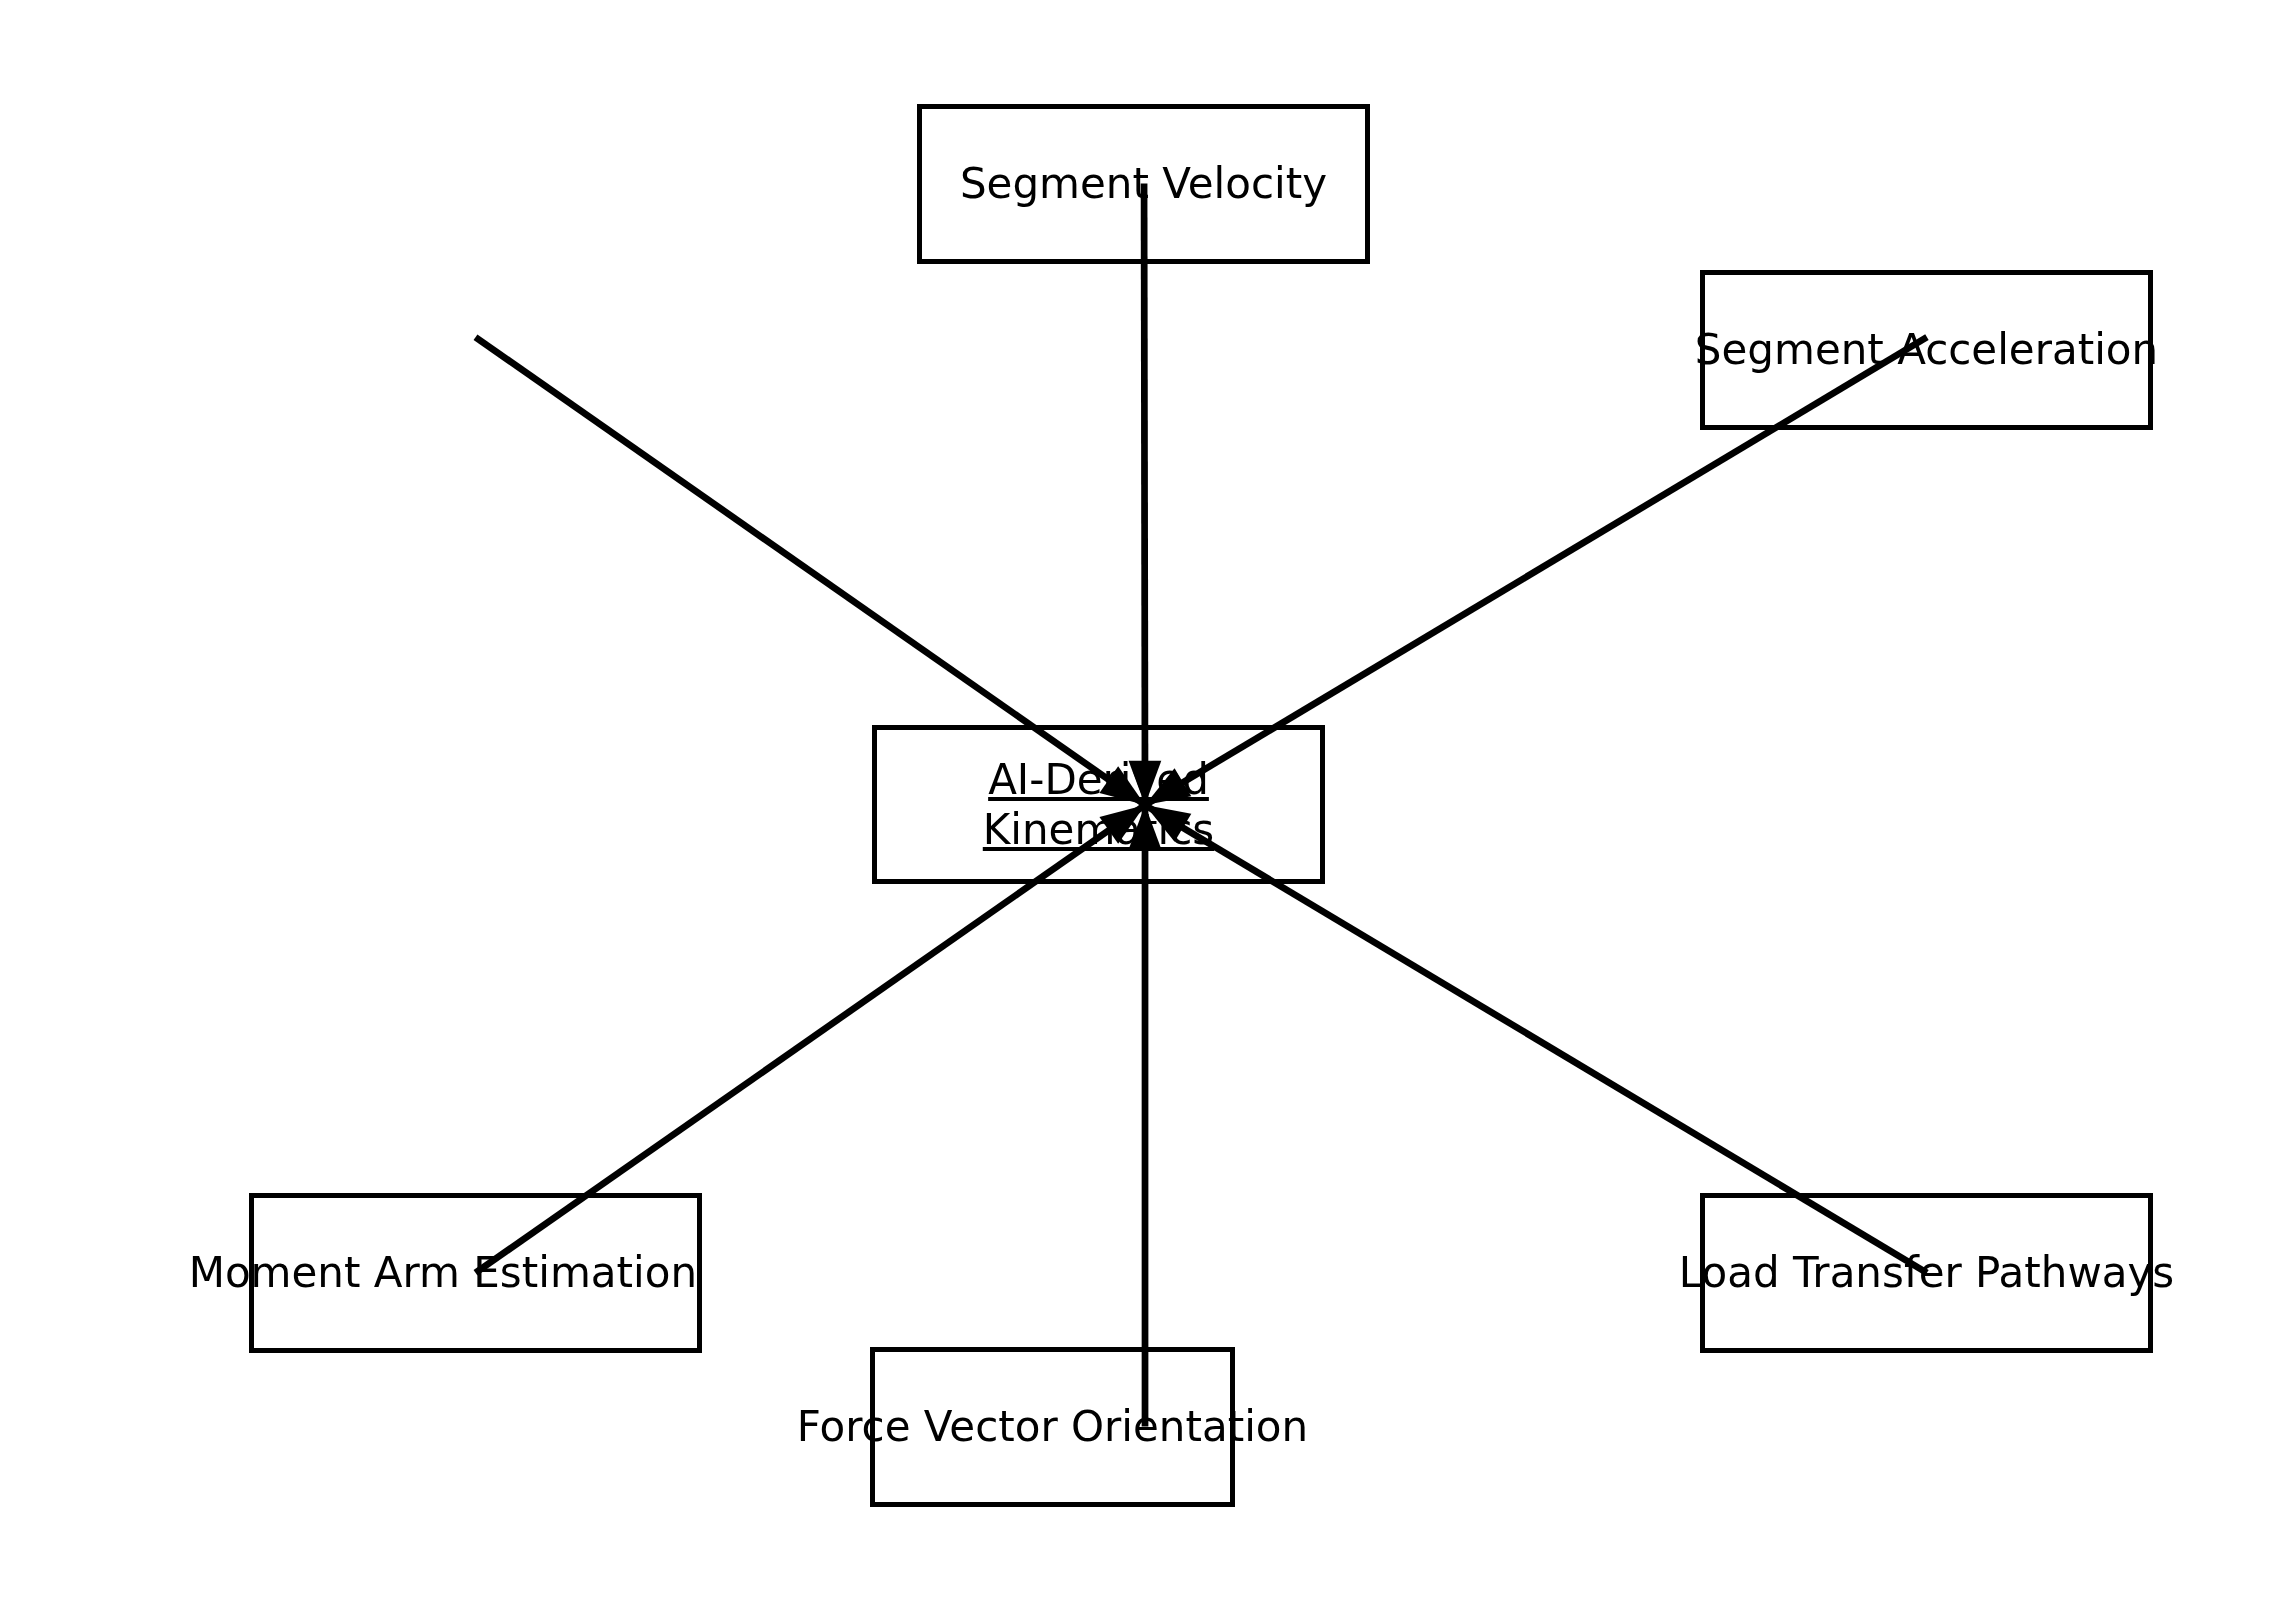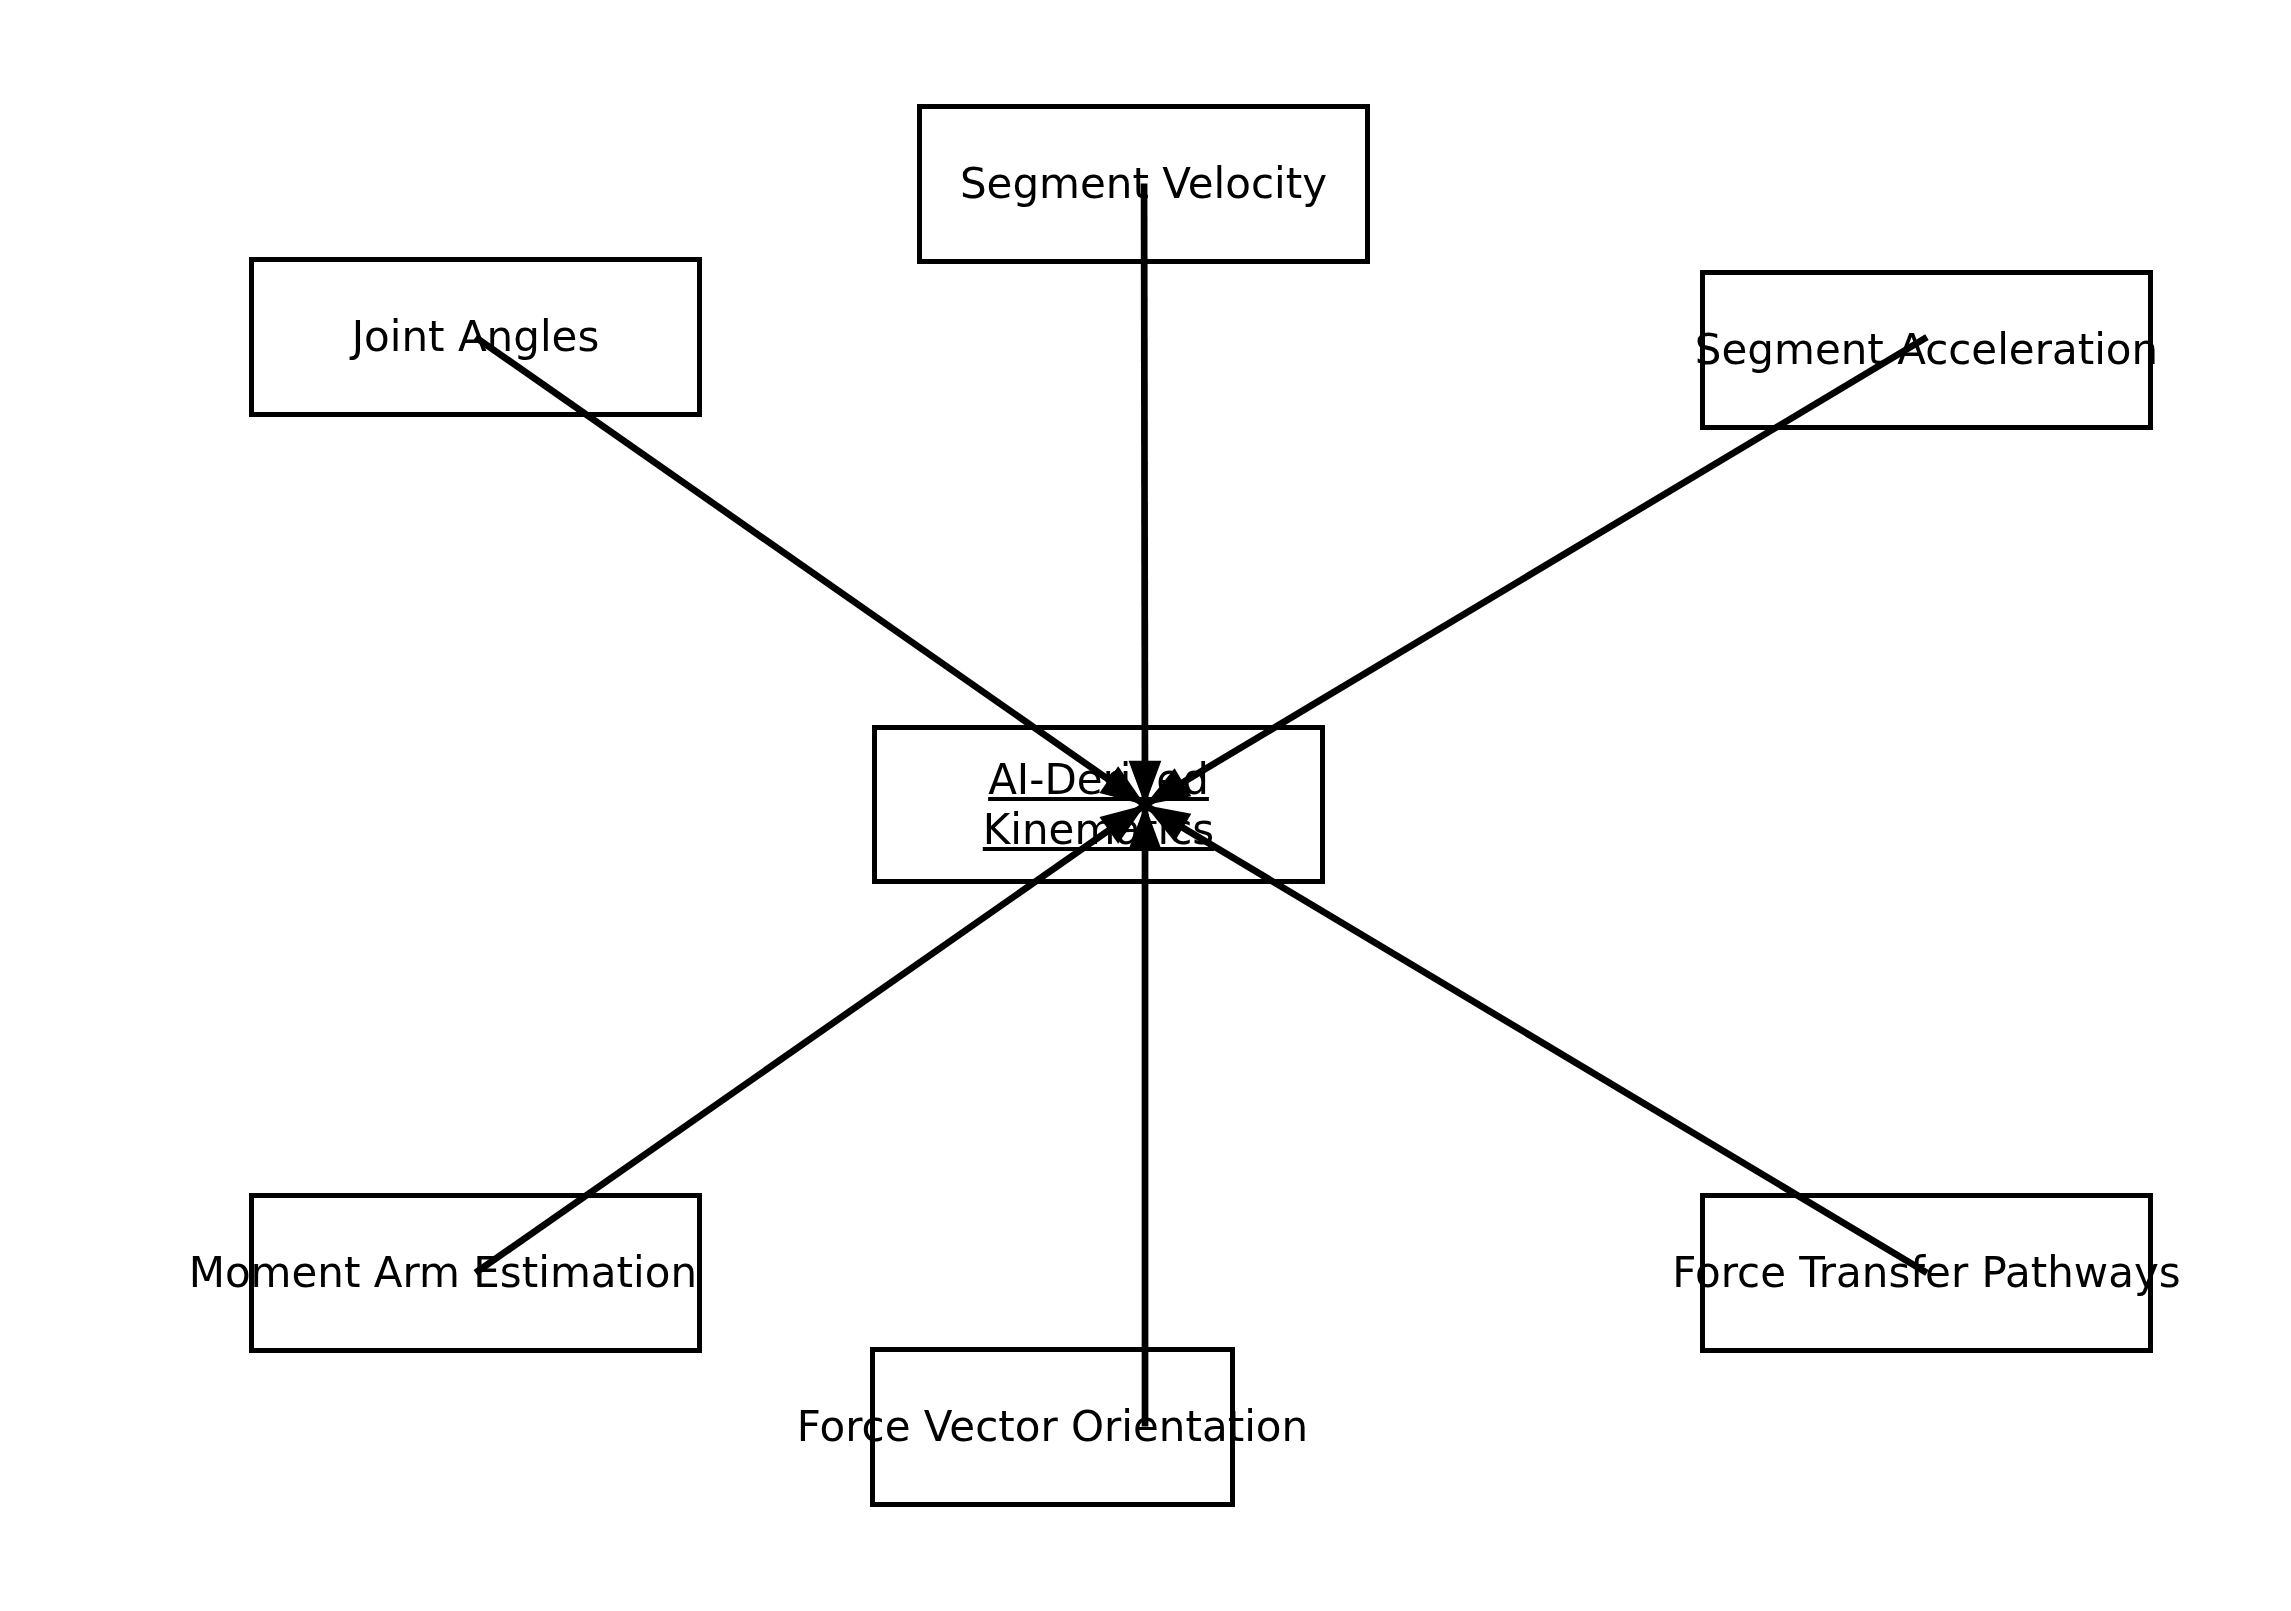--- a/index.html
+++ b/index.html
@@ -68,38 +68,35 @@
         <polygon points="1192,838 1164.0292510777458,878.2819712120474 1144.5556917851973,850.4111892266135"></polygon>
         <polygon points="1192,838 1240.202567342439,847.028427415538 1222.746623724214,876.2053023749532"></polygon>
         <polygon points="1192,838 1209,884 1175,884"></polygon>
       </g>
   </svg>
 
   <div class="node" style="left:917px; top:104px; width:453px; height:160px;">
     <span class="node-label">Segment Velocity</span>
   </div>
 
-  <div class="node" style="left:249px; top:257px; width:453px; height:160px;">
-    <span class="node-label">Joint Angles</span>
-  </div>
 
   <div class="node" style="left:1700px; top:270px; width:453px; height:160px;">
     <span class="node-label">Segment Acceleration</span>
   </div>
 
   <div class="node" style="left:872px; top:725px; width:453px; height:159px;text-decoration:underline;">
     <span class="node-label wrap">AI-Derived Kinematics</span>
   </div>
 
   <div class="node" style="left:249px; top:1193px; width:453px; height:160px;justify-content:flex-end;">
     <span class="node-label">Moment Arm Estimation</span>
   </div>
 
   <div class="node" style="left:1700px; top:1193px; width:453px; height:160px;">
-    <span class="node-label">Force Transfer Pathways</span>
+    <span class="node-label">Load Transfer Pathways</span>
   </div>
 
   <div class="node" style="left:870px; top:1347px; width:365px; height:160px;">
     <span class="node-label">Force Vector Orientation</span>
   </div>
 
 </div>
 
 
 </body></html>

